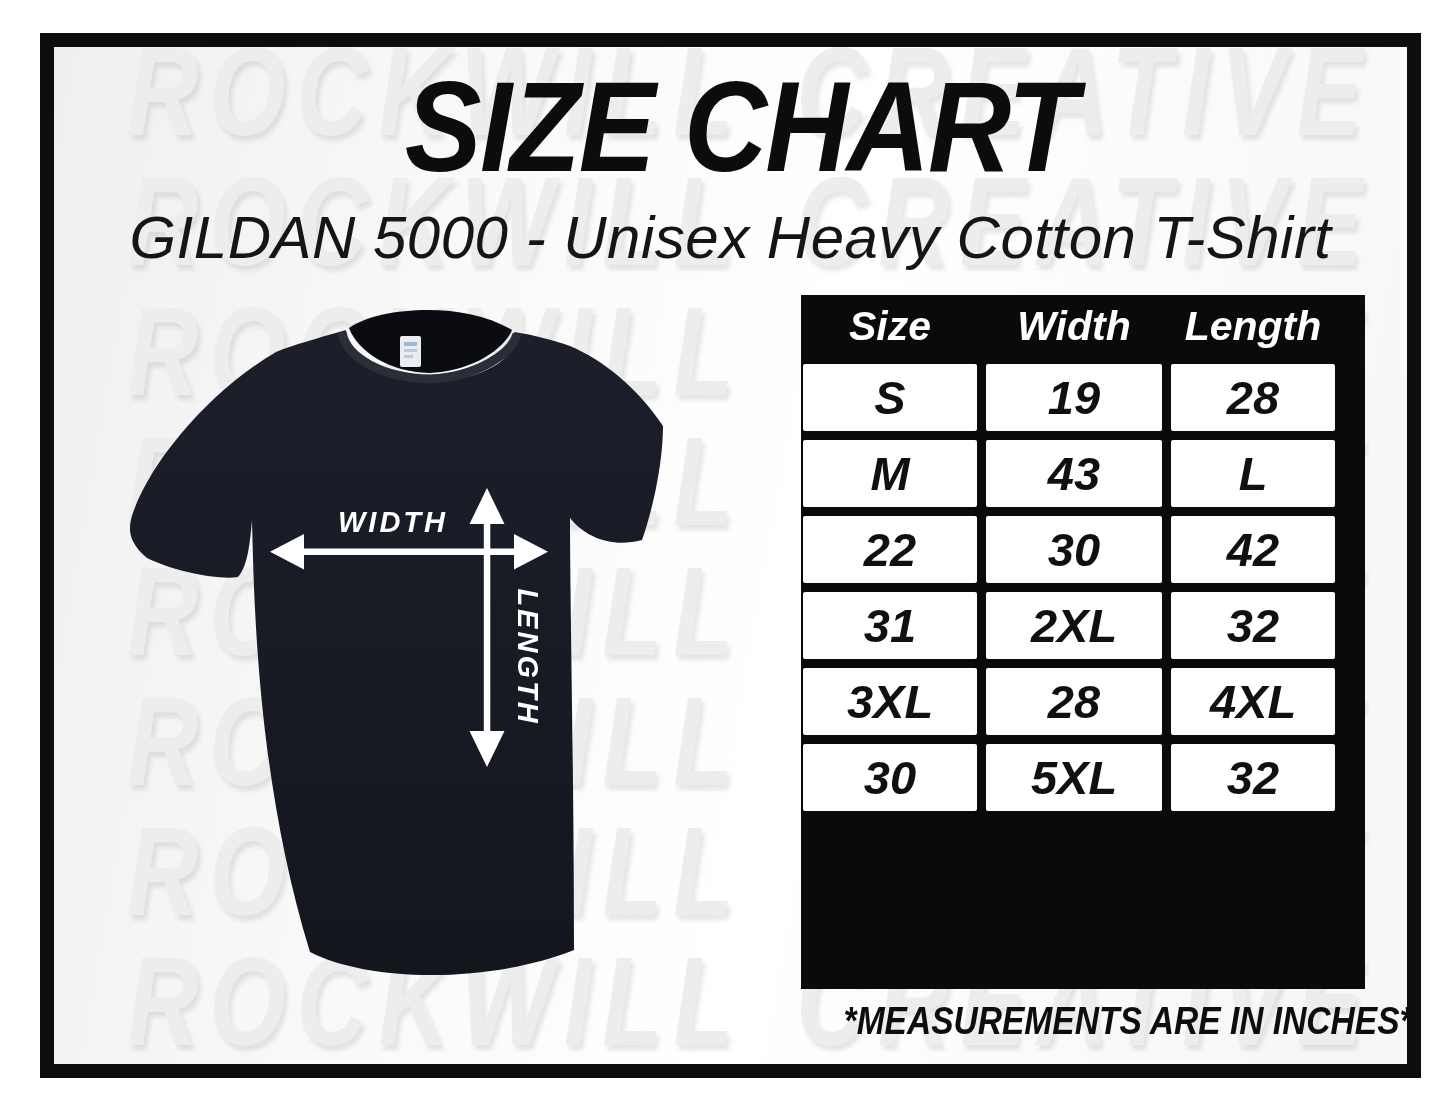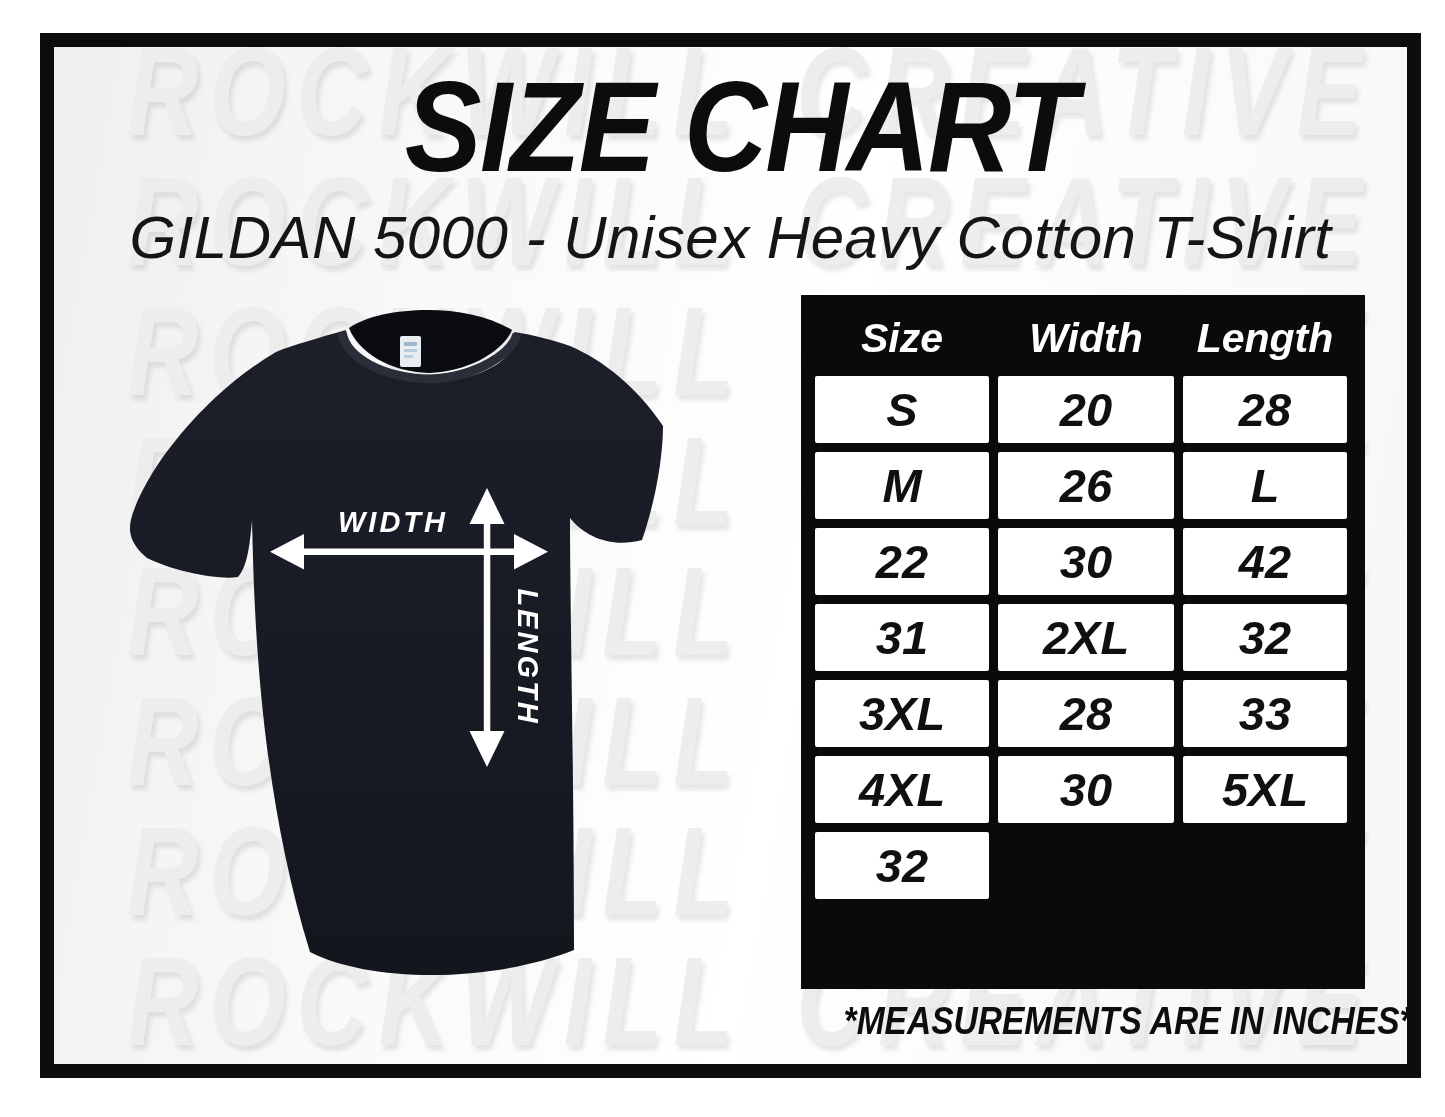--- a/index.html
+++ b/index.html
@@ -32,21 +32,21 @@
   .subtitle {
     position:absolute; left:0; right:0; top:156px; text-align:center;
     font-size:60px; font-weight:normal; line-height:1.15; color:#151515;
     letter-spacing:0.5px;
   }
 
   .shirt-svg { position:absolute; left:64px; top:253px; width:620px; height:710px; }
 
   .size-table {
     position:absolute; left:747px; top:248px; width:564px; height:694px;
-    background:#0a0a0a; padding:14px;
+    background:#0a0a0a; padding:2px;
     display:grid; grid-template-columns:174px 176px 164px;
     grid-template-rows:58px repeat(8, 67px); column-gap:9px; row-gap:9px;
   }
   .size-table .th {
     display:flex; align-items:center; justify-content:center;
     color:#ffffff; font-size:41px; font-weight:bold;
   }
   .size-table .td {
     background:#ffffff; border-radius:2px;
     display:flex; align-items:center; justify-content:center;
@@ -131,34 +131,33 @@
     <text x="275" y="232" text-anchor="middle" fill="#ffffff" font-family="Liberation Sans, sans-serif" font-size="29" font-weight="bold" letter-spacing="3">WIDTH</text>
     <text transform="translate(400,357) rotate(90)" text-anchor="middle" fill="#ffffff" font-family="Liberation Sans, sans-serif" font-size="29" font-weight="bold" letter-spacing="3">LENGTH</text>
   </svg>
 
   <div class="size-table">
     <div class="th">Size</div>
     <div class="th">Width</div>
     <div class="th">Length</div>
 
   <div class="td">S</div>
-      <div class="td">20</div>
+      <div class="td">19</div>
       <div class="td">28</div>
       <div class="td">M</div>
-      <div class="td">26</div>
+      <div class="td">43</div>
       <div class="td">L</div>
       <div class="td">22</div>
       <div class="td">30</div>
       <div class="td">42</div>
       <div class="td">31</div>
       <div class="td">2XL</div>
       <div class="td">32</div>
       <div class="td">3XL</div>
       <div class="td">28</div>
-      <div class="td">33</div>
       <div class="td">4XL</div>
       <div class="td">30</div>
       <div class="td">5XL</div>
       <div class="td">32</div>
     </div>
 
   <div class="footnote">*MEASUREMENTS ARE IN INCHES*</div>
 </div>
 
 </body></html>

